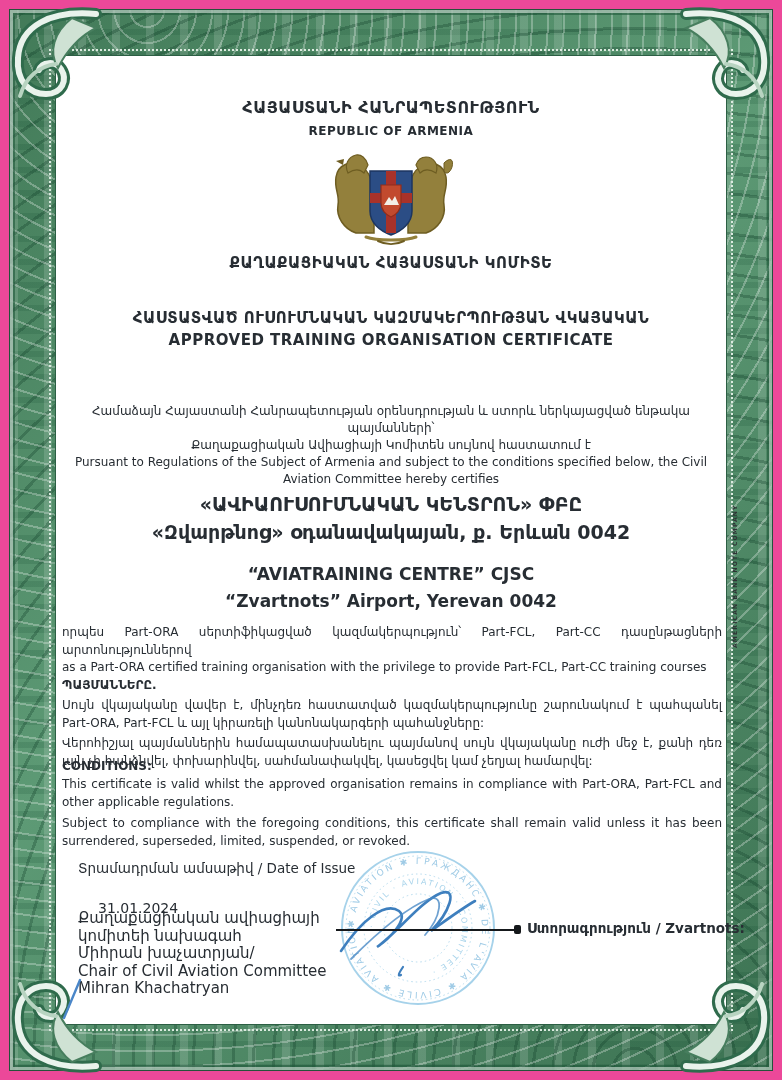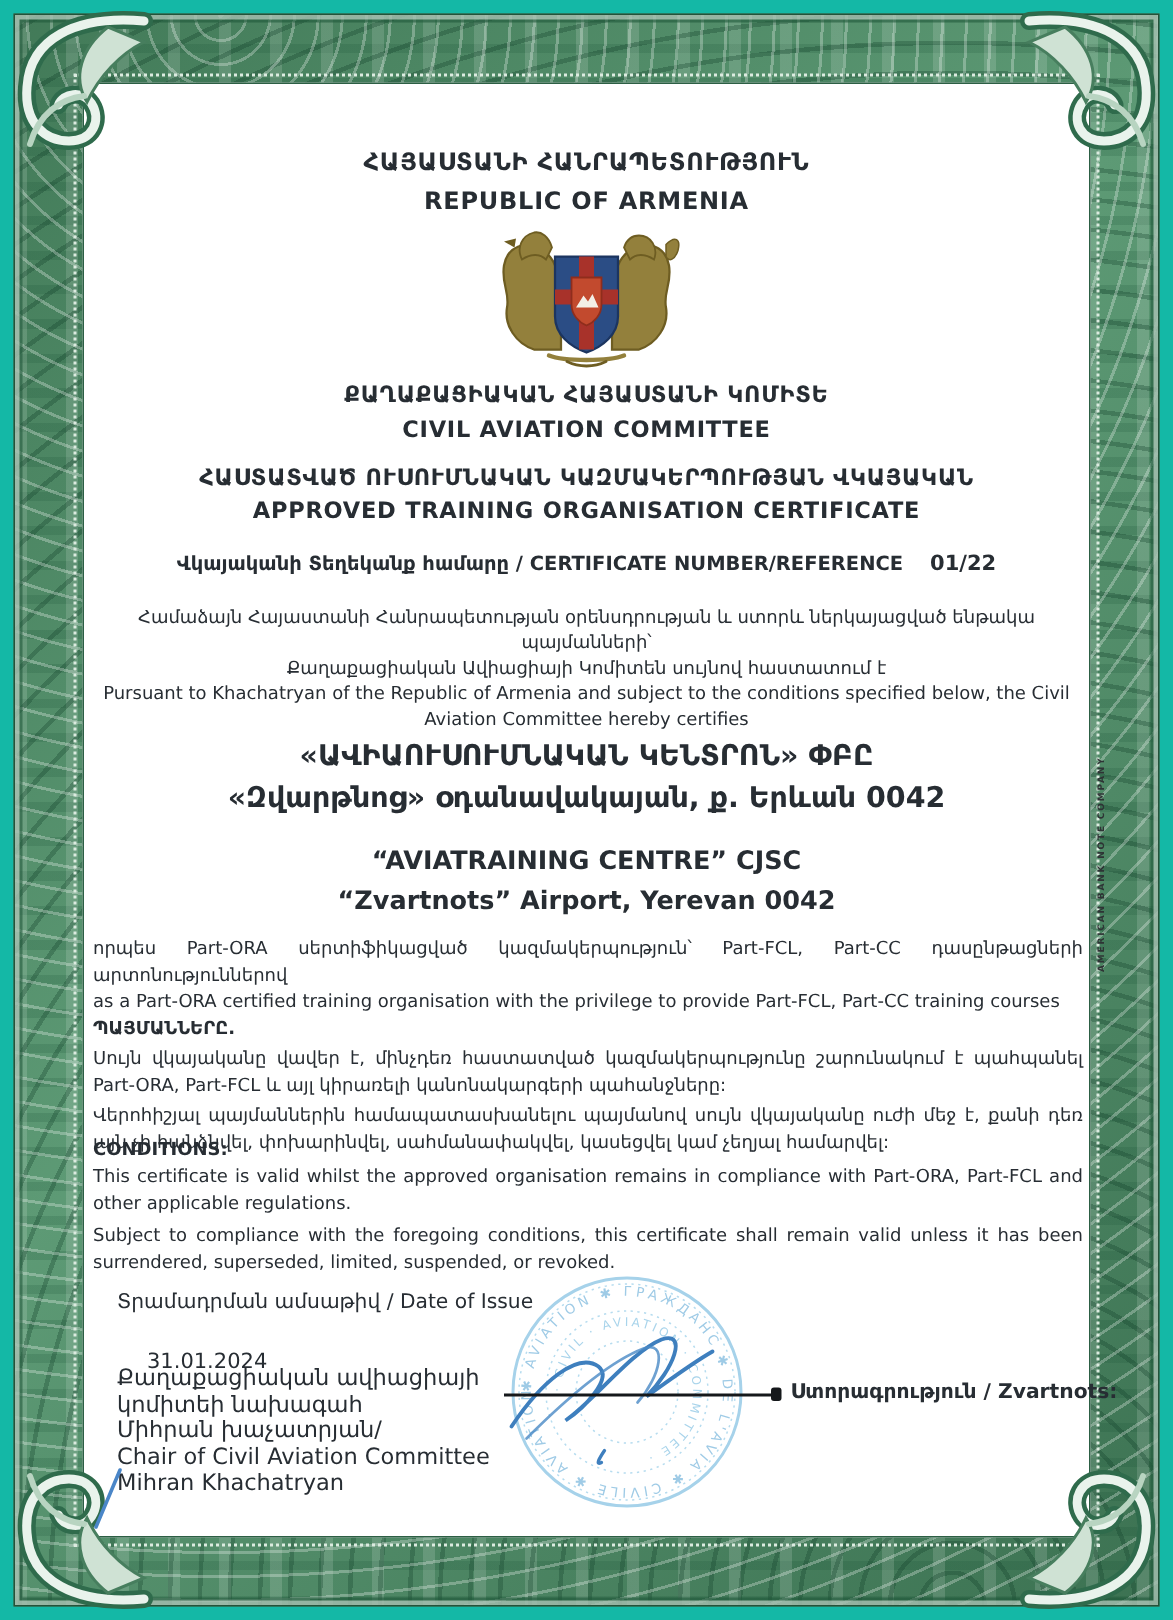--- a/index.html
+++ b/index.html
@@ -1,17 +1,17 @@
 <!DOCTYPE html>
 <html><head>
 <meta charset="utf-8">
 <style>
   html,body{margin:0;padding:0;}
   body{width:782px;height:1080px;background:#f4f4f2;font-family:"DejaVu Sans",sans-serif;}
-  #page{position:relative;width:782px;height:1080px;background:#14b8a6;overflow:hidden;color:#272d33;}
+  #page{position:relative;width:782px;height:1080px;background:#ec4899;overflow:hidden;color:#272d33;}
 
   
   .frame{position:absolute;inset:9px;border:1px solid #24523a;z-index:1;
     background-color:#4f8b68;
     background-image:
       repeating-radial-gradient(circle at 18% 0%, rgba(255,255,255,.28) 0 2px, rgba(255,255,255,0) 2px 16px),
       repeating-radial-gradient(circle at 82% 100%, rgba(16,62,40,.30) 0 3px, rgba(16,62,40,0) 3px 20px),
       repeating-linear-gradient(90deg, rgba(255,255,255,.14) 0 8px, rgba(255,255,255,0) 8px 34px),
       repeating-linear-gradient(0deg, rgba(23,80,52,.18) 0 6px, rgba(23,80,52,0) 6px 23px),
       linear-gradient(135deg,#427a58,#5d9a75 45%,#3c7252);
@@ -22,21 +22,21 @@
   .corner.tl{left:6px;top:6px;}
   .corner.tr{right:6px;top:6px;transform:scaleX(-1);}
   .corner.bl{left:6px;bottom:6px;transform:scaleY(-1);}
   .corner.br{right:6px;bottom:6px;transform:scale(-1,-1);}
 
   
   .blk{position:absolute;z-index:5;}
   .ctr{left:54px;width:674px;text-align:center;}
   .hdr{font-weight:bold;letter-spacing:.5px;}
   .country-hy{top:98px;font-size:16px;}
-  .country-en{top:124px;font-size:16px;}
+  .country-en{top:124px;font-size:12px;}
   .coat{top:149px;left:326px;z-index:5;}
   .committee-hy{top:254px;font-size:15px;}
   .committee-en{top:277px;font-size:15px;}
   .title-hy{top:309px;font-size:15px;}
   .title-en{top:331px;font-size:15px;}
   .certnum{top:368px;font-size:13px;font-weight:bold;}
   .certnum .val{margin-left:18px;font-size:14px;}
   .pursuant{top:403px;font-size:12px;line-height:17px;}
   .pursuant span{display:block;}
   .org-hy{top:490px;font-size:19px;font-weight:bold;line-height:28px;text-align:center;}
@@ -110,32 +110,28 @@
     <path d="M60,22 L70,22 L70,84 L60,84 Z" fill="#a8322a"></path>
     <path d="M44,44 L86,44 L86,54 L44,54 Z" fill="#a8322a"></path>
     <path d="M55,36 L75,36 L75,54 C75,61 70,66 65,68 C60,66 55,61 55,54 Z" fill="#c24a2e" stroke="#8f2d1c" stroke-width="1.2"></path>
     <path d="M58,56 L63,48 L66,52 L69,47 L73,56 Z" fill="#f3efe6"></path>
 
     <path d="M40,88 C50,92 80,92 90,88" fill="none" stroke="#93803c" stroke-width="3" stroke-linecap="round"></path>
     <path d="M52,92 C60,96 70,96 78,92" fill="none" stroke="#6e5d22" stroke-width="2" stroke-linecap="round"></path>
   </svg>
 
   <div class="blk ctr hdr committee-hy">ՔԱՂԱՔԱՑԻԱԿԱՆ ՀԱՅԱՍՏԱՆԻ ԿՈՄԻՏԵ</div>
-  <div class="blk ctr hdr committee-en">CIVIL AVIATION COMMITTEE</div>
   <div class="blk ctr hdr title-hy">ՀԱՍՏԱՏՎԱԾ ՈՒՍՈՒՄՆԱԿԱՆ ԿԱԶՄԱԿԵՐՊՈՒԹՅԱՆ ՎԿԱՅԱԿԱՆ</div>
   <div class="blk ctr hdr title-en">APPROVED TRAINING ORGANISATION CERTIFICATE</div>
 
-  <div class="blk ctr certnum">
-    <span>Վկայականի Տեղեկանք համարը / CERTIFICATE NUMBER/REFERENCE</span><span class="val">01/22</span>
-  </div>
 
   <div class="blk ctr pursuant">
     <span>Համաձայն Հայաստանի Հանրապետության օրենսդրության և ստորև ներկայացված ենթակա պայմանների՝</span>
     <span>Քաղաքացիական Ավիացիայի Կոմիտեն սույնով հաստատում է</span>
-    <span>Pursuant to Khachatryan of the Republic of Armenia and subject to the conditions specified below, the Civil Aviation Committee hereby certifies</span>
+    <span>Pursuant to Regulations of the Subject of Armenia and subject to the conditions specified below, the Civil Aviation Committee hereby certifies</span>
   </div>
 
   <div class="blk ctr org-hy">
     <span>«ԱՎԻԱՈՒՍՈՒՄՆԱԿԱՆ ԿԵՆՏՐՈՆ» ՓԲԸ</span>
     <span>«Զվարթնոց» օդանավակայան, ք. Երևան 0042</span>
   </div>
   <div class="blk ctr org-en">
     <span>“AVIATRAINING CENTRE” CJSC</span>
     <span>“Zvartnots” Airport, Yerevan 0042</span>
   </div>

